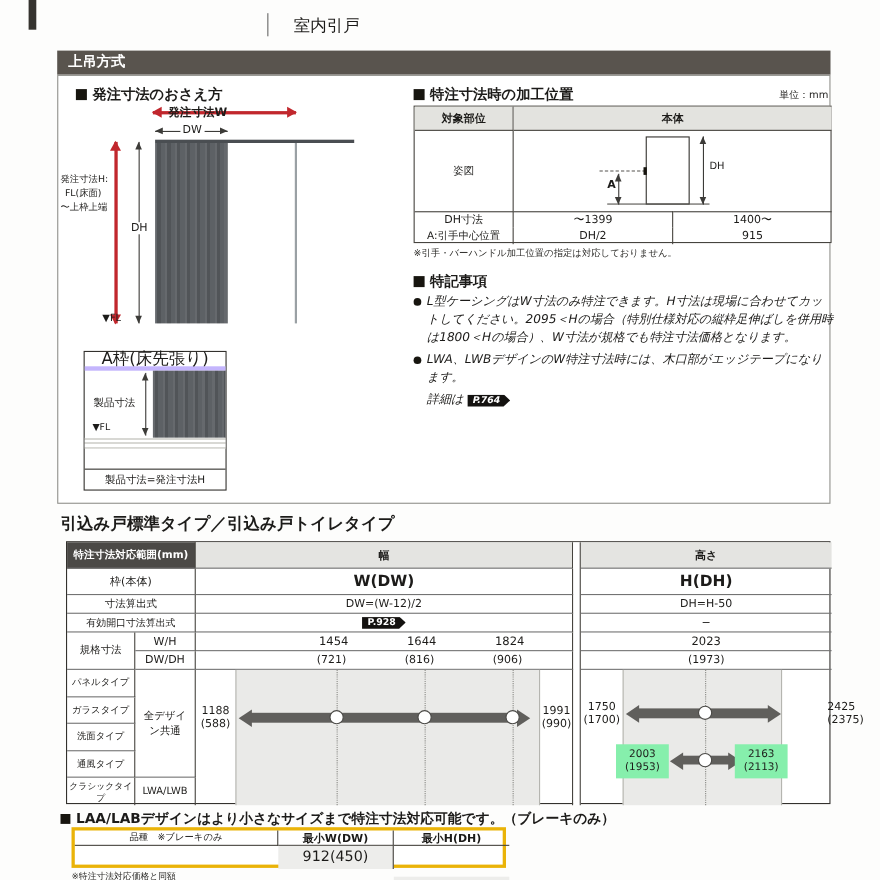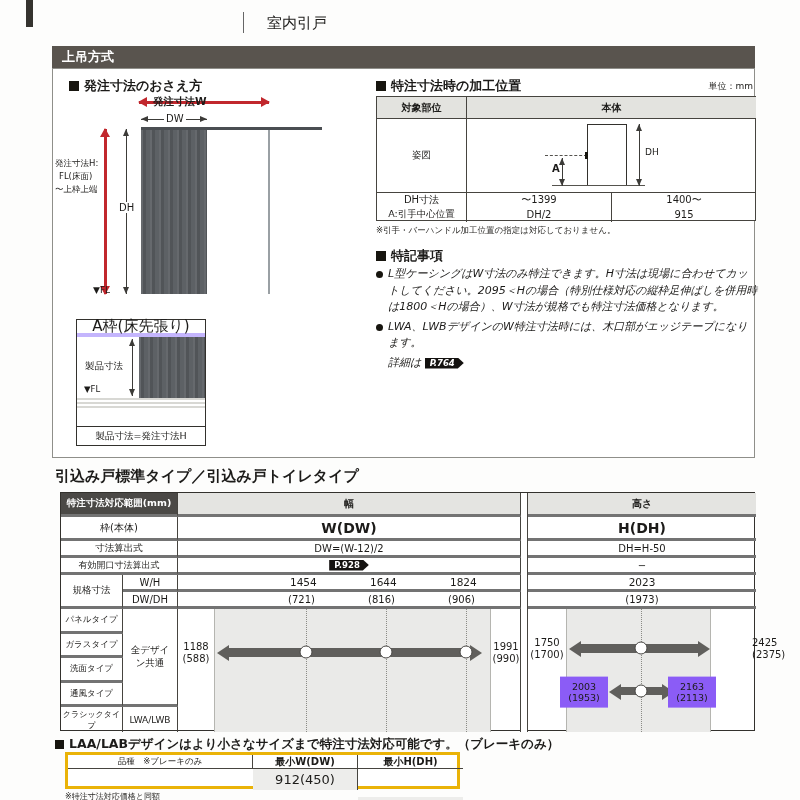--- a/index.html
+++ b/index.html
@@ -57,33 +57,33 @@
   .note-small { font-size:8.5px; color:#2a2926; }
   .bullet { position:relative; padding-left:12px; font-size:11px; line-height:1.5; }
   .bullet::before { content:""; position:absolute; left:0; top:5px; width:7px; height:7px; border-radius:50%; background:#17150f; }
 
   .pbadge { display:inline-block; background:#141210; color:#fff; font-size:8.5px; font-weight:bold;
             line-height:11px; padding:0 9px 0 5px;
             clip-path:polygon(0 0, calc(100% - 6px) 0, 100% 50%, calc(100% - 6px) 100%, 0 100%); }
 
   
   .spec-table { left:60px; top:492px; width:695px; height:239px; border:1.5px solid #33312d; background:#fff; }
-  .spec-table .c { position:absolute; border-right:1px solid #46443f; border-bottom:3px solid #737373; font-size:10px;
+  .spec-table .c { position:absolute; border-right:1px solid #46443f; border-bottom:1px solid #737373; font-size:10px;
                    display:flex; align-items:center; justify-content:center; text-align:center; }
   .dark-cell { background:#4b4946; color:#fff; font-weight:bold; }
   .hd-cell { background:#e4e4e1; font-weight:bold; font-size:13px; }
   .band { position:absolute; top:0; bottom:0; background:#eaeae8; border-left:1px solid #b5b5b0; border-right:1px solid #b5b5b0; }
   .vdots { position:absolute; top:0; bottom:0; width:0; border-left:1px dotted #8b8b86; }
   .charrow { position:absolute; height:9px; background:#605f5c; }
   .charrow::before { content:""; position:absolute; left:-11px; top:-3.5px; border-top:8px solid transparent; border-bottom:8px solid transparent; border-right:12px solid #605f5c; }
   .charrow::after  { content:""; position:absolute; right:-11px; top:-3.5px; border-top:8px solid transparent; border-bottom:8px solid transparent; border-left:12px solid #605f5c; }
   .chdot { position:absolute; width:13px; height:13px; border-radius:50%; background:#fff; border:1.5px solid #4a4946; transform:translate(-50%,-50%); z-index:2; }
   .num2 { position:absolute; font-size:10px; line-height:1.2; text-align:center; transform:translateY(-50%); }
   .num2 span { display:block; }
-  .wbox { background:#8b5cf6; padding:4px 2px; }
+  .wbox { background:#86efac; padding:4px 2px; }
 
   
   .laa-table { left:65px; top:752px; width:395px; height:37px; border:3px solid #eab308; background:#fff; }
   .laa-table .c { position:absolute; border-right:1px solid #46443f; border-bottom:1px solid #46443f;
                   display:flex; align-items:center; justify-content:center; text-align:center; }
   .shade { background:#ededeb; }
 </style>
 </head>
 <body>
 

